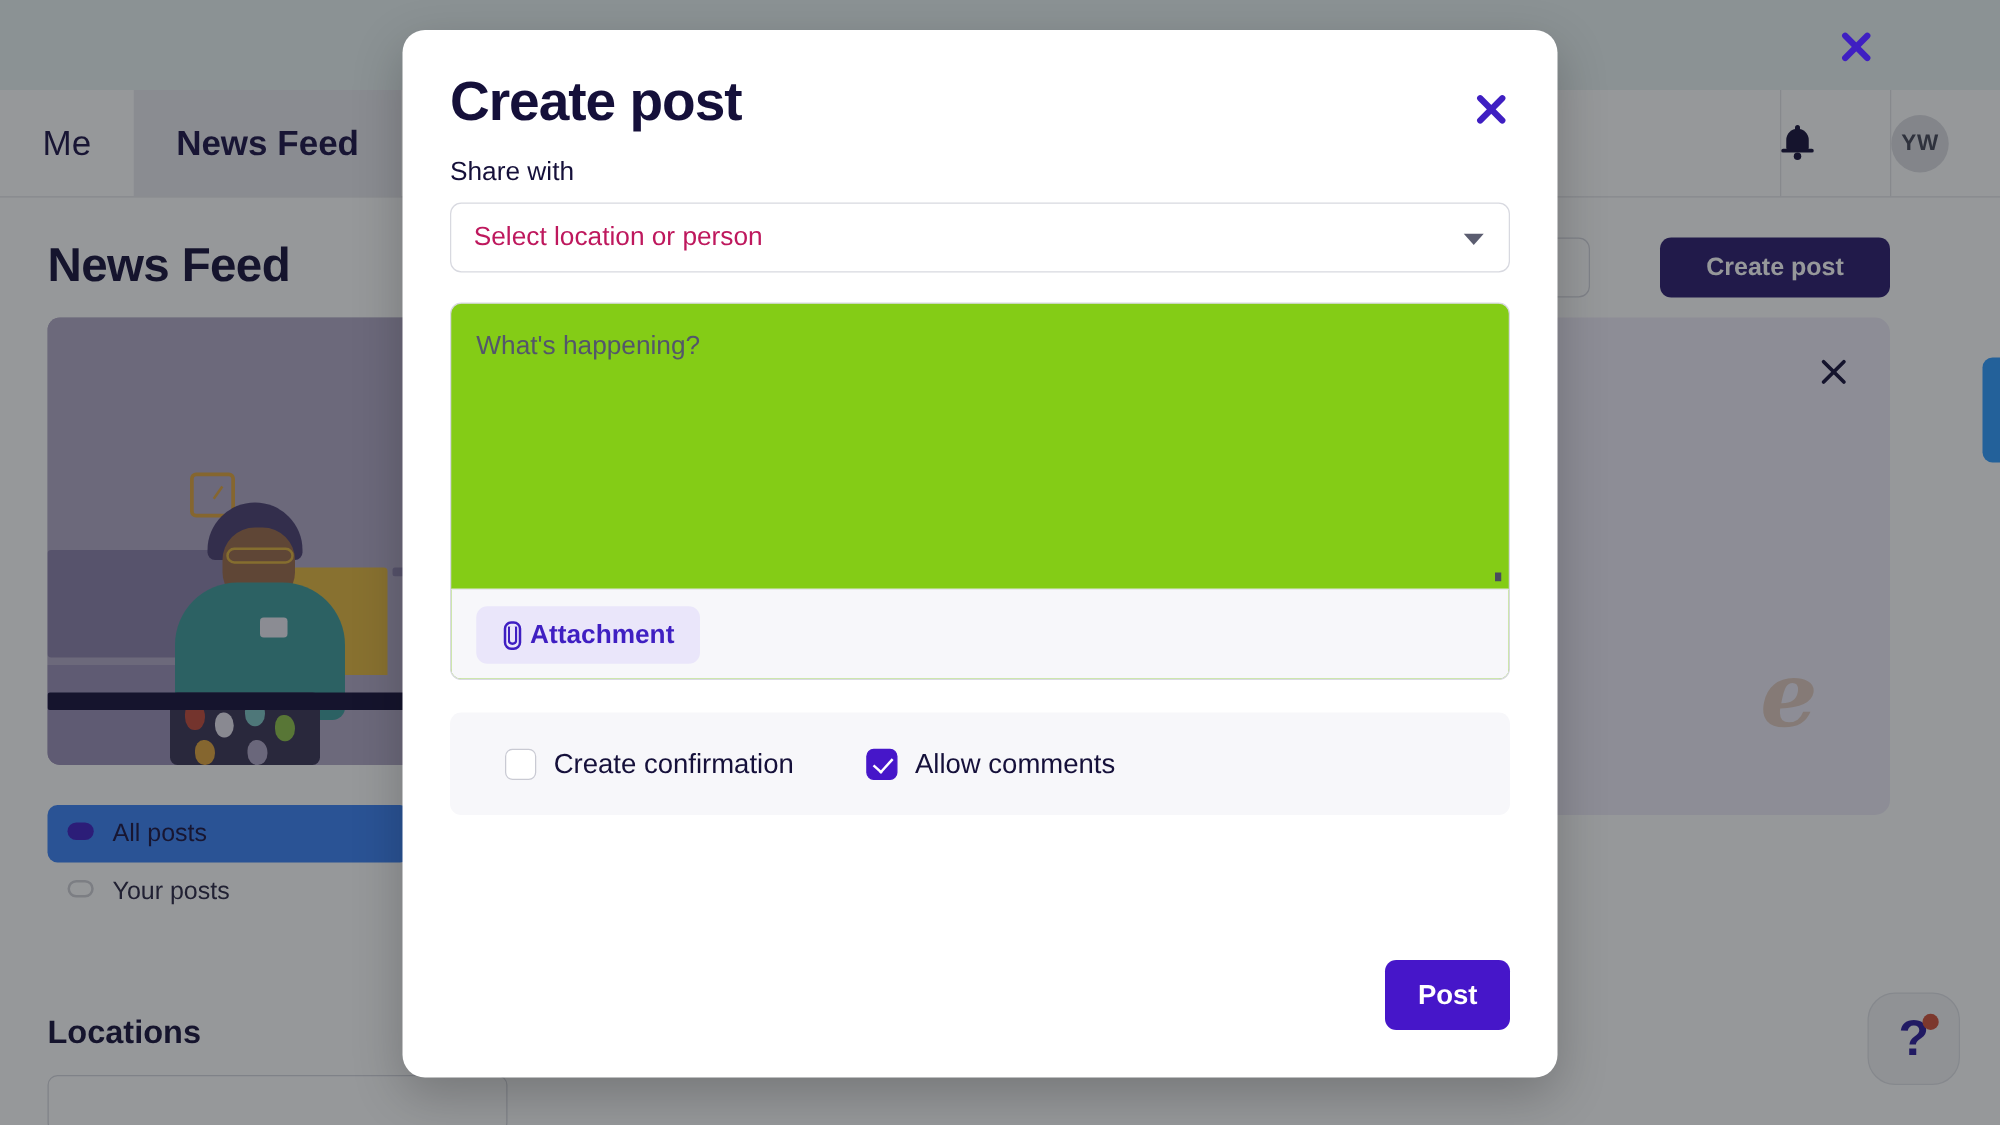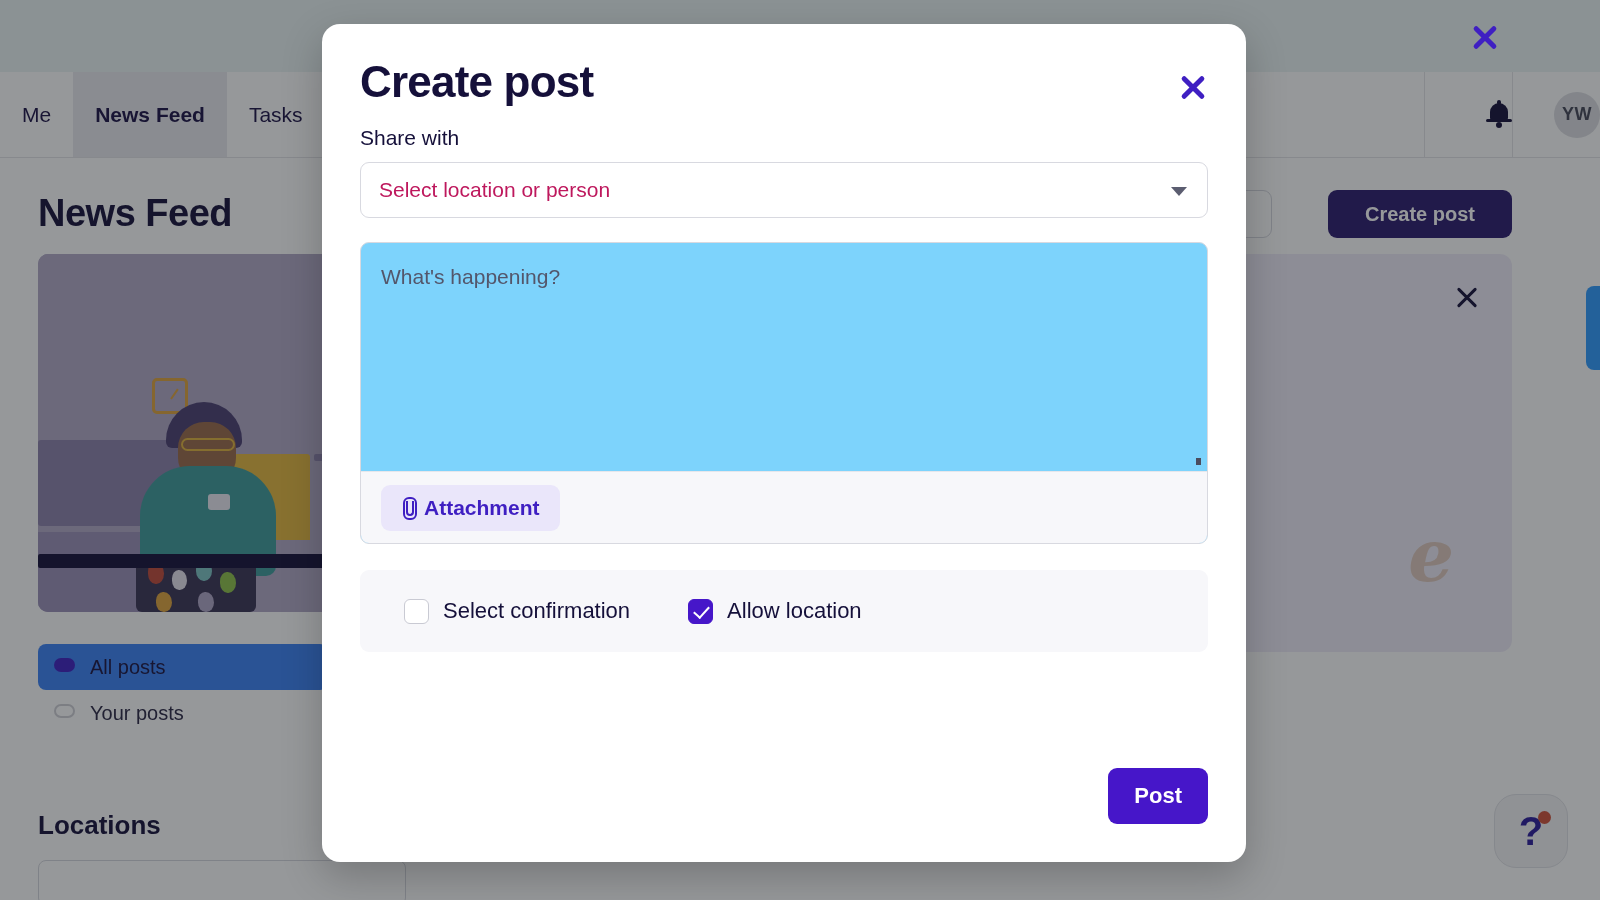--- a/index.html
+++ b/index.html
@@ -15,29 +15,29 @@
   .app { position: absolute; inset: 0; background: #ffffff; }
 
   .app-topbar {
     position: absolute; left: 0; top: 72px; right: 0; height: 86px;
     background: #ffffff;
     border-bottom: 1px solid #e3e4e8;
     display: flex; align-items: stretch;
   }
   .nav-tabs { display: flex; align-items: stretch; height: 100%; }
   .nav-tab {
-    display: flex; align-items: center; padding: 0 22px;
-    font-size: 21px; color: #1b1145; background: transparent;
+    display: flex; align-items: center; padding: 0 34px;
+    font-size: 28px; color: #1b1145; background: transparent;
     white-space: nowrap;
   }
   .nav-tab.active { background: #e9eaef; font-weight: 700; }
 
   .topbar-right { margin-left: auto; display: flex; align-items: stretch; }
   .topbar-cell {
-    width: 88px; display: flex; align-items: center; justify-content: flex-end;
+    width: 88px; display: flex; align-items: center; justify-content: flex-start;
     border-left: 1px solid #e3e4e8;
   }
   .bell { width: 26px; height: 30px; position: relative; }
   .bell .dome {
     position: absolute; left: 4px; top: 3px; width: 18px; height: 17px;
     background: #15103a; border-radius: 9px 9px 2px 2px;
   }
   .bell .stem {
     position: absolute; left: 11px; top: 0px; width: 4px; height: 5px;
     background: #15103a; border-radius: 2px;
@@ -244,21 +244,21 @@
   .select-caret {
     position: absolute; right: 20px; top: 50%; margin-top: -3px;
     width: 0; height: 0;
     border-left: 8px solid transparent; border-right: 8px solid transparent;
     border-top: 9px solid #5b5d70;
   }
 
   .composer {
     margin-top: 24px; width: 100%; height: 302px;
     border: 1px solid #d8d9e0; border-radius: 9px; overflow: hidden;
-    display: flex; flex-direction: column; background: #7dd3fc;
+    display: flex; flex-direction: column; background: #84cc16;
   }
   .composer-area {
     flex: 1; padding: 22px 20px; font-size: 21px; color: #53566b;
     position: relative;
   }
   .resize-grip {
     position: absolute; right: 6px; bottom: 6px; width: 6px; height: 8px;
   }
   .resize-grip::after {
     content: ""; position: absolute; right: 0; bottom: 0;
@@ -461,24 +461,24 @@
         <div class="attach-btn">
           <span class="clip"></span>
           <span>Attachment</span>
         </div>
       </div>
     </div>
 
     <div class="options-panel">
       <div class="opt">
         <span class="cbx"></span>
-        <span class="opt-label">Select confirmation</span>
+        <span class="opt-label">Create confirmation</span>
       </div>
       <div class="opt">
         <span class="cbx checked"></span>
-        <span class="opt-label">Allow location</span>
+        <span class="opt-label">Allow comments</span>
       </div>
     </div>
 
     <button class="post-btn">Post</button>
   </div>
 
 </div>
 
 </body></html>

